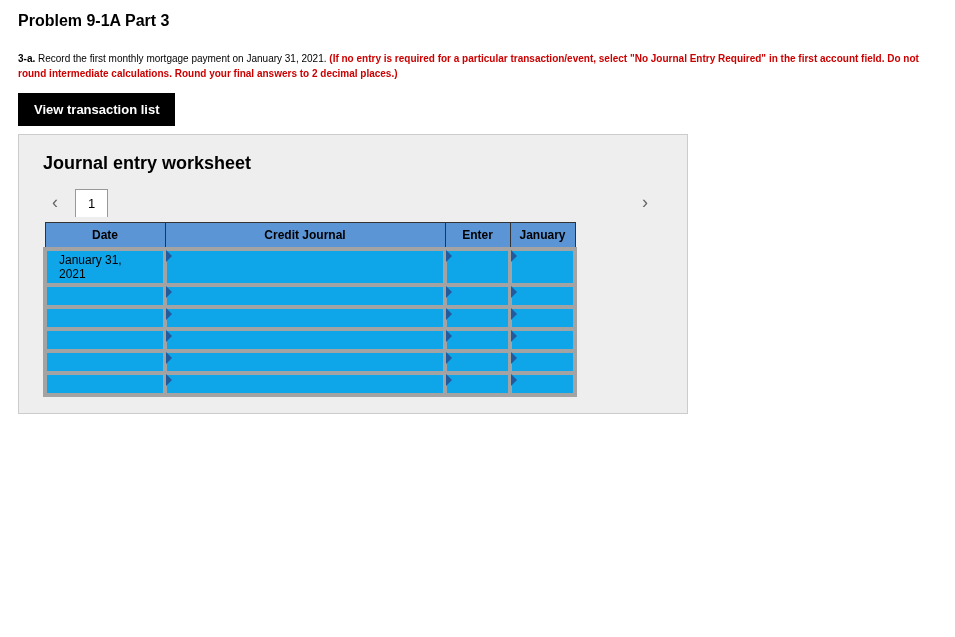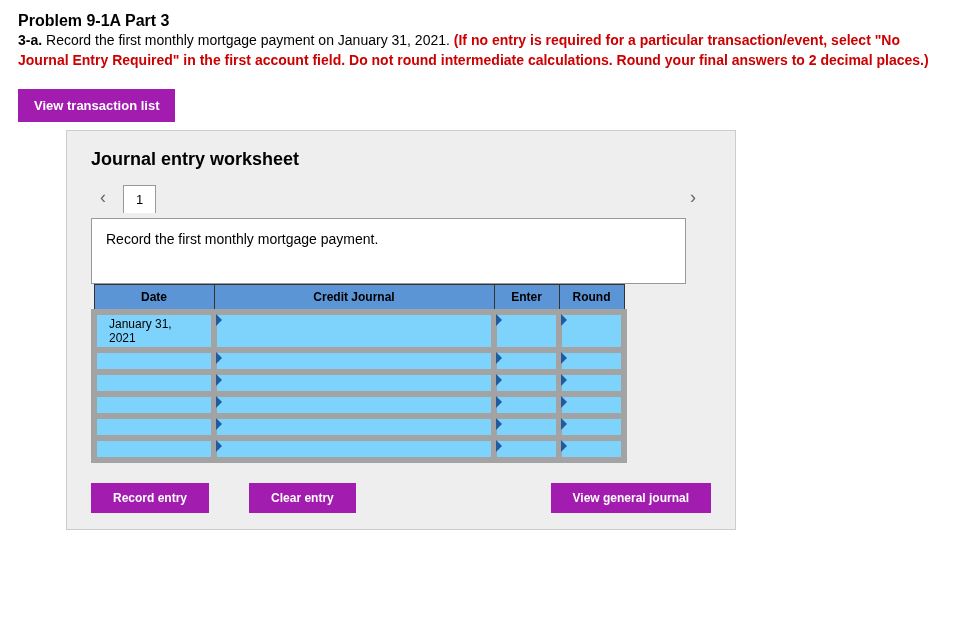--- a/index.html
+++ b/index.html
@@ -7,46 +7,46 @@
   font-family: Arial, Helvetica, sans-serif;
   font-size: 14px;
   color: #000;
   background: #fff;
   padding: 12px 18px;
   width: 955px;
 }
 .title {
   font-weight: bold;
   font-size: 16px;
+  margin-bottom: 22px;
 }
 .instructions {
-  font-size: 14px;
+  font-size: 10px;
   line-height: 1.45;
-  margin-bottom: 18px;
+  margin-bottom: 12px;
 }
 .instructions .q-label { font-weight: bold; }
 .instructions .red-note { color: #c00; font-weight: bold; }
 .btn {
   display: inline-block;
-  background: #a21caf;
+  background: #000000;
   color: #fff;
   font-weight: bold;
   font-size: 13px;
   padding: 9px 16px;
   border: none;
   cursor: pointer;
 }
 .btn-small { padding: 8px 22px; font-size: 12px; }
 .panel {
   width: 670px;
   background: #eeeeee;
   border: 1px solid #ccc;
   margin-top: 8px;
   padding: 18px 24px 16px 24px;
-  margin-left: 48px;
 }
 .panel-title {
   font-weight: bold;
   font-size: 18px;
   margin-bottom: 14px;
 }
 .nav-row {
   display: flex;
   align-items: center;
   margin-bottom: 6px;
@@ -89,22 +89,22 @@
   border-radius: 15px;
 }
 table.journal th {
   background: #5c95d6;
   border: 1px solid #333;
   padding: 5px 4px;
   font-weight: bold;
   text-align: center;
 }
 table.journal td {
-  background: #7dd3fc;
-  border: 6px solid #a3a3a3;
+  background: #0ea5e9;
+  border: 4px solid #a3a3a3;
   height: 22px;
   padding: 2px 12px;
   position: relative;
 }
 .col-date { width: 120px; }
 .col-journal { width: 280px; }
 .col-debit { width: 65px; }
 .col-credit { width: 65px; }
 .dd-marker {
   position: absolute;
@@ -138,30 +138,29 @@
 
 <div class="panel">
   <div class="panel-title">Journal entry worksheet</div>
 
   <div class="nav-row">
     <div class="nav-arrow">‹</div>
     <div class="tab">1</div>
     <div class="nav-arrow right">›</div>
   </div>
 
-  <div class="desc-box">Record the first monthly mortgage payment.</div>
 
 
   <table class="journal">
     <thead>
       <tr>
         <th class="col-date">Date</th>
         <th class="col-journal">Credit Journal</th>
         <th class="col-debit">Enter</th>
-        <th class="col-credit">Round</th>
+        <th class="col-credit">January</th>
       </tr>
     </thead>
     <tbody>
       <tr>
         <td class="col-date">January 31, 2021</td>
         <td class="col-journal"><span class="dd-marker"></span><span></span></td>
         <td class="col-debit"><span class="dd-marker"></span><span></span></td>
         <td class="col-credit"><span class="dd-marker"></span><span></span></td>
       </tr>
       <tr>
@@ -190,22 +189,16 @@
       </tr>
       <tr>
         <td class="col-date"></td>
         <td class="col-journal"><span class="dd-marker"></span><span></span></td>
         <td class="col-debit"><span class="dd-marker"></span><span></span></td>
         <td class="col-credit"><span class="dd-marker"></span><span></span></td>
       </tr>
     </tbody>
   </table>
 
-  <div class="btn-row">
-    <button class="btn btn-small">Record entry</button>
-    <button class="btn btn-small">Clear entry</button>
-    <div class="spacer"></div>
-    <button class="btn btn-small">View general journal</button>
-  </div>
 </div>
 
 
 
 
 </body></html>

